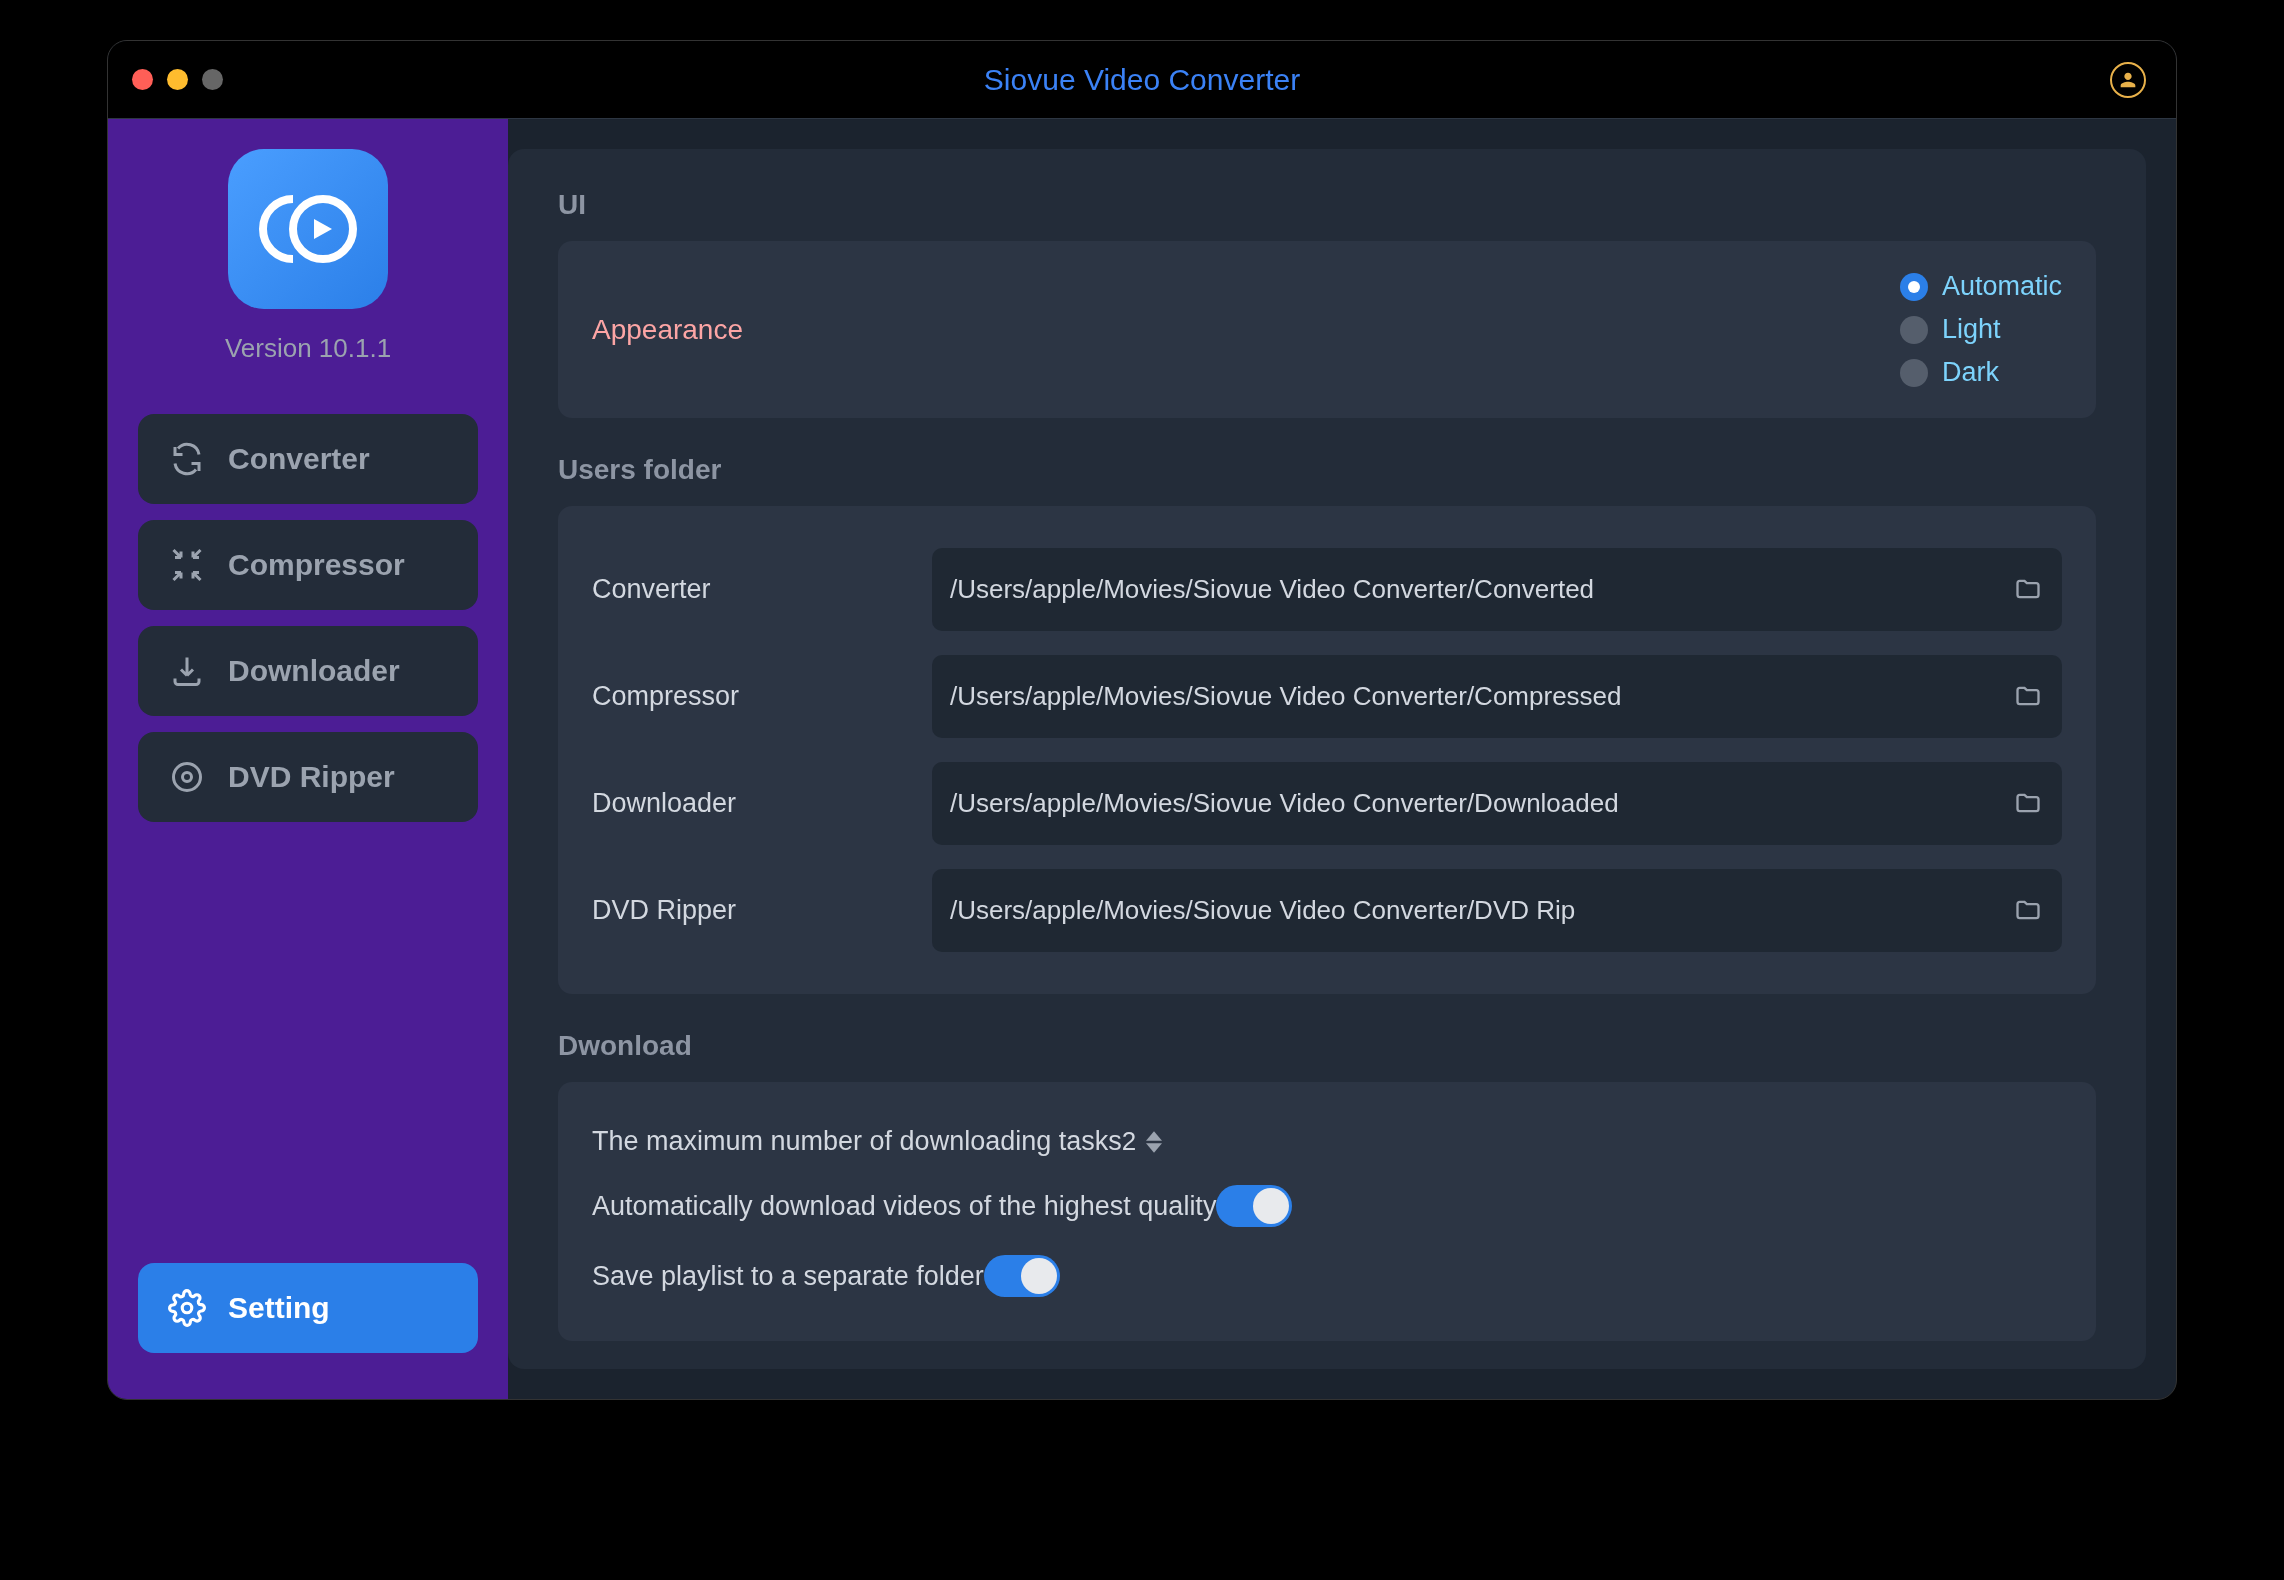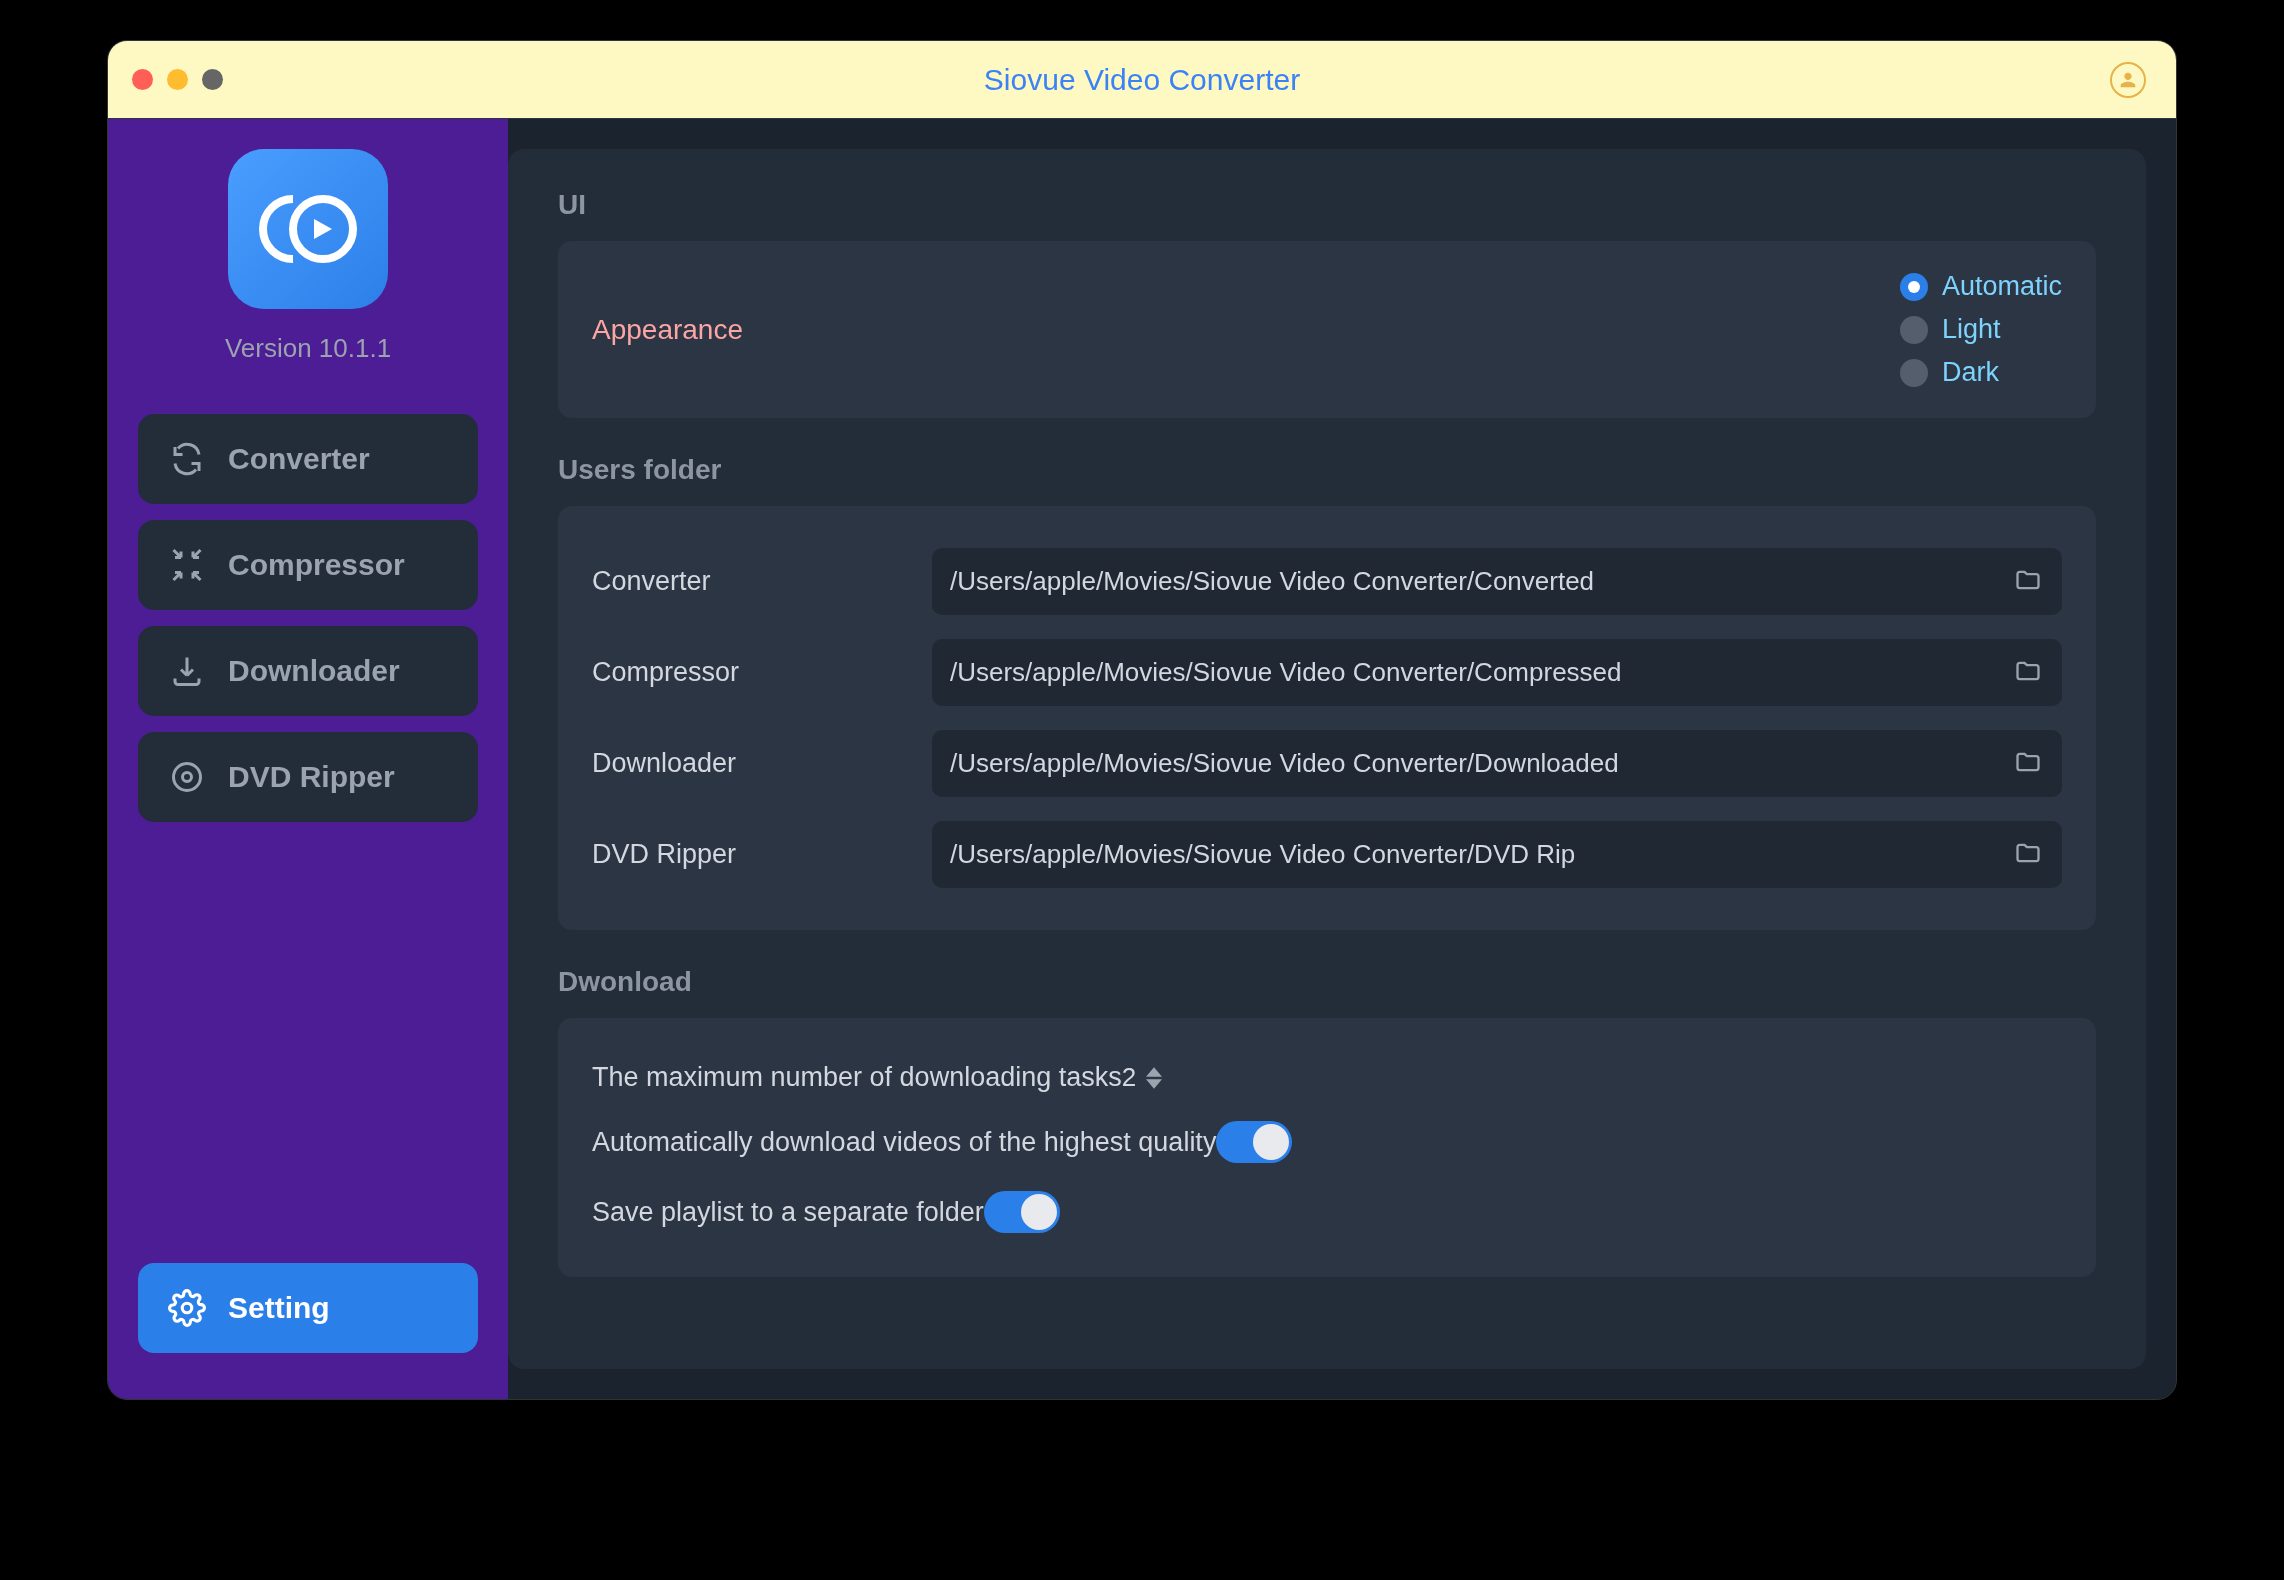--- a/index.html
+++ b/index.html
@@ -20,21 +20,21 @@
       width: 2070px;
       height: 1360px;
       background: #1b232e;
       border-radius: 20px;
       overflow: hidden;
       border: 1px solid #333;
       margin-top: -140px;
     }
     .titlebar {
       height: 78px;
-      background: #fef9c3;
+      background: #000000;
       display: flex;
       align-items: center;
       border-bottom: 1px solid #2d3642;
       position: relative;
     }
     .traffic-lights {
       display: flex;
       gap: 14px;
       padding-left: 24px;
     }
@@ -214,22 +214,23 @@
     .folder-label {
       color: #d3d8e0;
       font-size: 27px;
       width: 320px;
       flex-shrink: 0;
     }
     .folder-path-wrap {
       flex: 1;
       background: #1f2833;
       border-radius: 10px;
-      padding: 18px 18px;
-      display: flex;
+      padding: 26px 18px;
+      display: flex;
+      align-items: center;
       justify-content: space-between;
       gap: 16px;
     }
     .folder-path {
       color: #d3d8e0;
       font-size: 26px;
       overflow: hidden;
       white-space: nowrap;
       text-overflow: ellipsis;
     }

